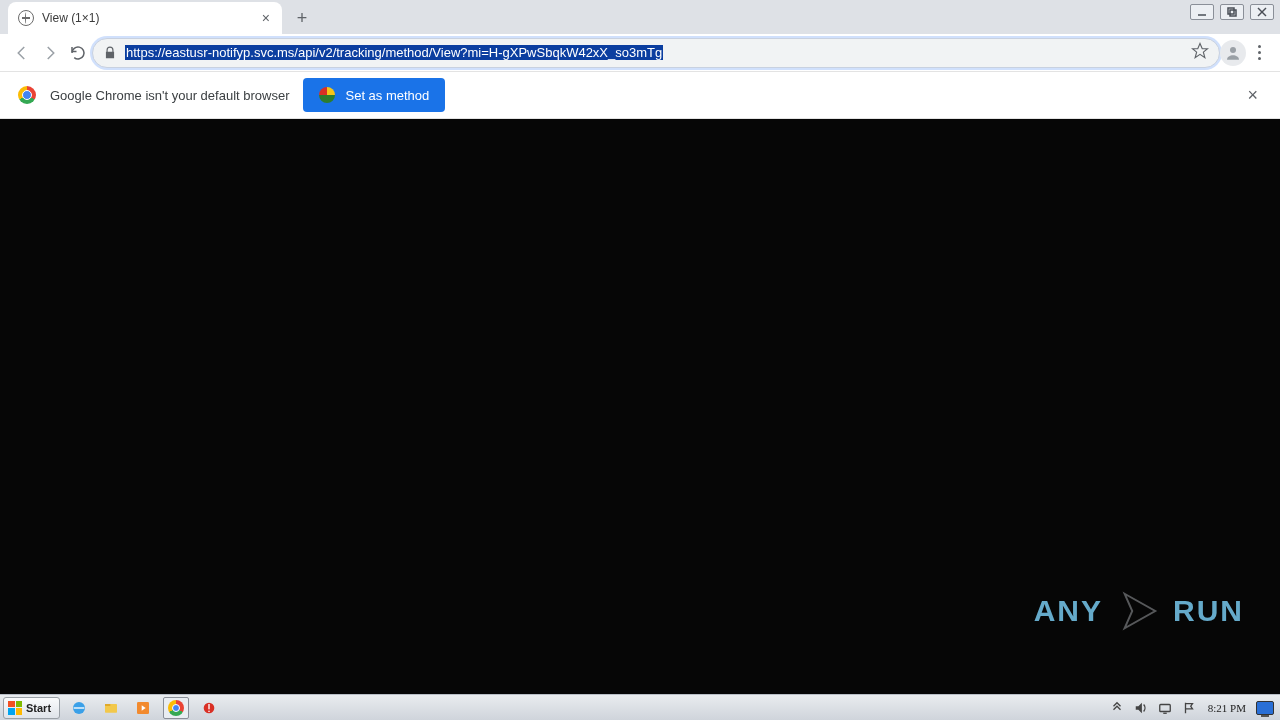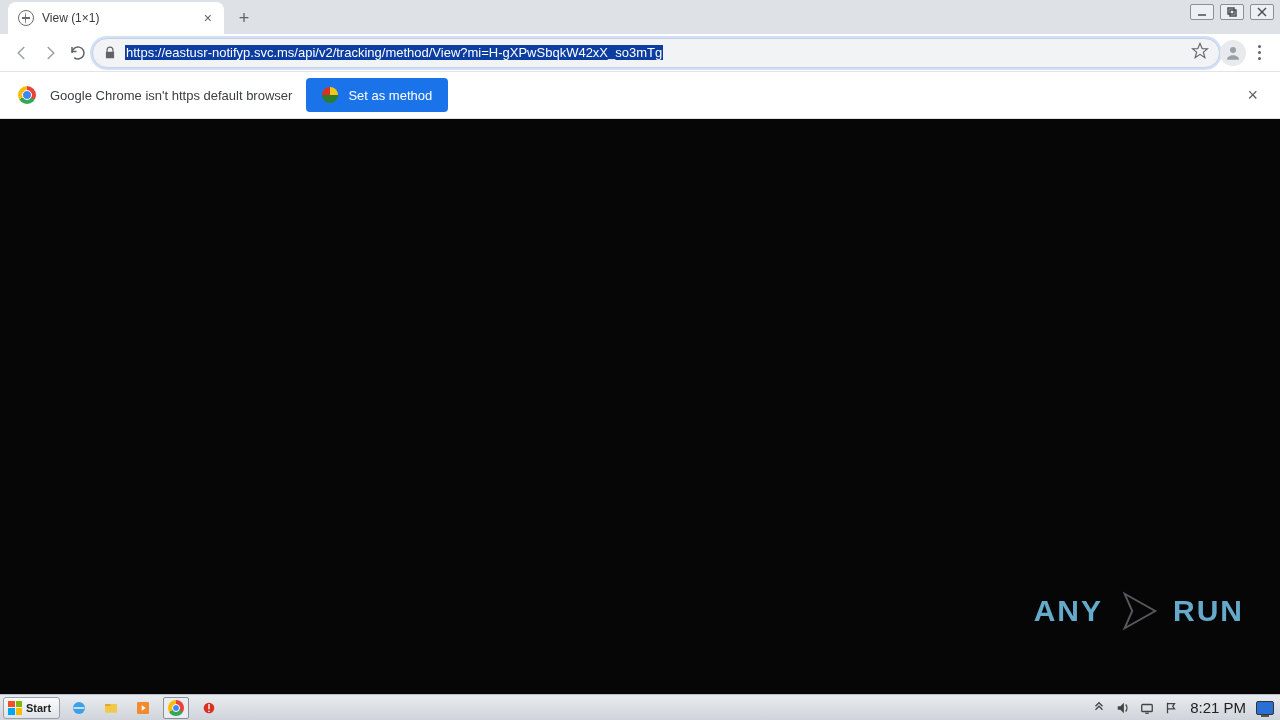--- a/index.html
+++ b/index.html
@@ -2,21 +2,21 @@
 <html><head>
 <meta charset="utf-8">
 <style>
 * { margin: 0; padding: 0; box-sizing: border-box; font-family: "Segoe UI", Tahoma, sans-serif; }
 html, body { width: 1280px; height: 720px; overflow: hidden; background: #000; }
 
 
 .chrome-frame { position: absolute; inset: 0; }
 .tabstrip { height: 34px; background: #dee1e6; display: flex; align-items: flex-end; position: relative; }
 .tab {
-  margin-left: 8px; height: 32px; width: 216px; background: #fff;
+  margin-left: 8px; height: 32px; width: 274px; background: #fff;
   border-radius: 8px 8px 0 0; display: flex; align-items: center;
   padding: 0 10px; gap: 8px; font-size: 12px; color: #3b3b3b;
 }
 .tab .favicon {
   width: 16px; height: 16px; border: 1.5px solid #6b6b6b; border-radius: 50%;
   position: relative; flex: 0 0 16px;
 }
 .tab .favicon::after {
   content: ""; position: absolute; left: 3px; right: 3px; top: 6px; height: 1.5px;
   background: #6b6b6b;
@@ -122,21 +122,21 @@
 .win-flag span:nth-child(3){background:#00a4ef}.win-flag span:nth-child(4){background:#ffb900}
 .taskbar .ico {
   width: 24px; height: 22px; margin: 0 4px; display: flex; align-items: center; justify-content: center;
   cursor: pointer; border-radius: 2px;
 }
 .taskbar .ico.active { border: 1px solid #8a8f98; background: #e9edf2; padding: 0 3px; width: auto; min-width: 26px; }
 .taskbar .ico svg { width: 16px; height: 16px; }
 .tray { margin-left: auto; display: flex; align-items: center; gap: 6px; padding-right: 6px; }
 .tray .tico { width: 18px; height: 18px; display: flex; align-items: center; justify-content: center; }
 .tray .tico svg { width: 14px; height: 14px; stroke: #444; fill: none; stroke-width: 1.5; }
-.clock { font-size: 15px; padding: 0 4px; }
+.clock { font-size: 11px; padding: 0 4px; font-family: Liberation Serif, serif; }
 .monitor { width: 18px; height: 14px; background:#2a6fd6; border:1px solid #333; border-radius:2px; position:relative;}
 .monitor::after{content:"";position:absolute;left:4px;right:4px;bottom:-3px;height:2px;background:#555;}
 </style>
 </head>
 <body>
 
 <div class="chrome-frame">
 
   <div class="tabstrip">
     <div class="tab">
@@ -203,21 +203,21 @@
       </div>
     <div class="menu-dots">
         <span></span>
         <span></span>
         <span></span>
       </div>
   </div>
 
   <div class="infobar">
     <span class="chrome-logo"></span>
-    <span>Google Chrome isn't https default browser</span>
+    <span>Google Chrome isn't your default browser</span>
     <button class="default-btn">
       <span class="shield"></span>
       <span>Set as method</span>
     </button>
     <span class="infobar-close">×</span>
   </div>
 
   <div class="page">
     <div class="watermark">
       <span>ANY</span>

